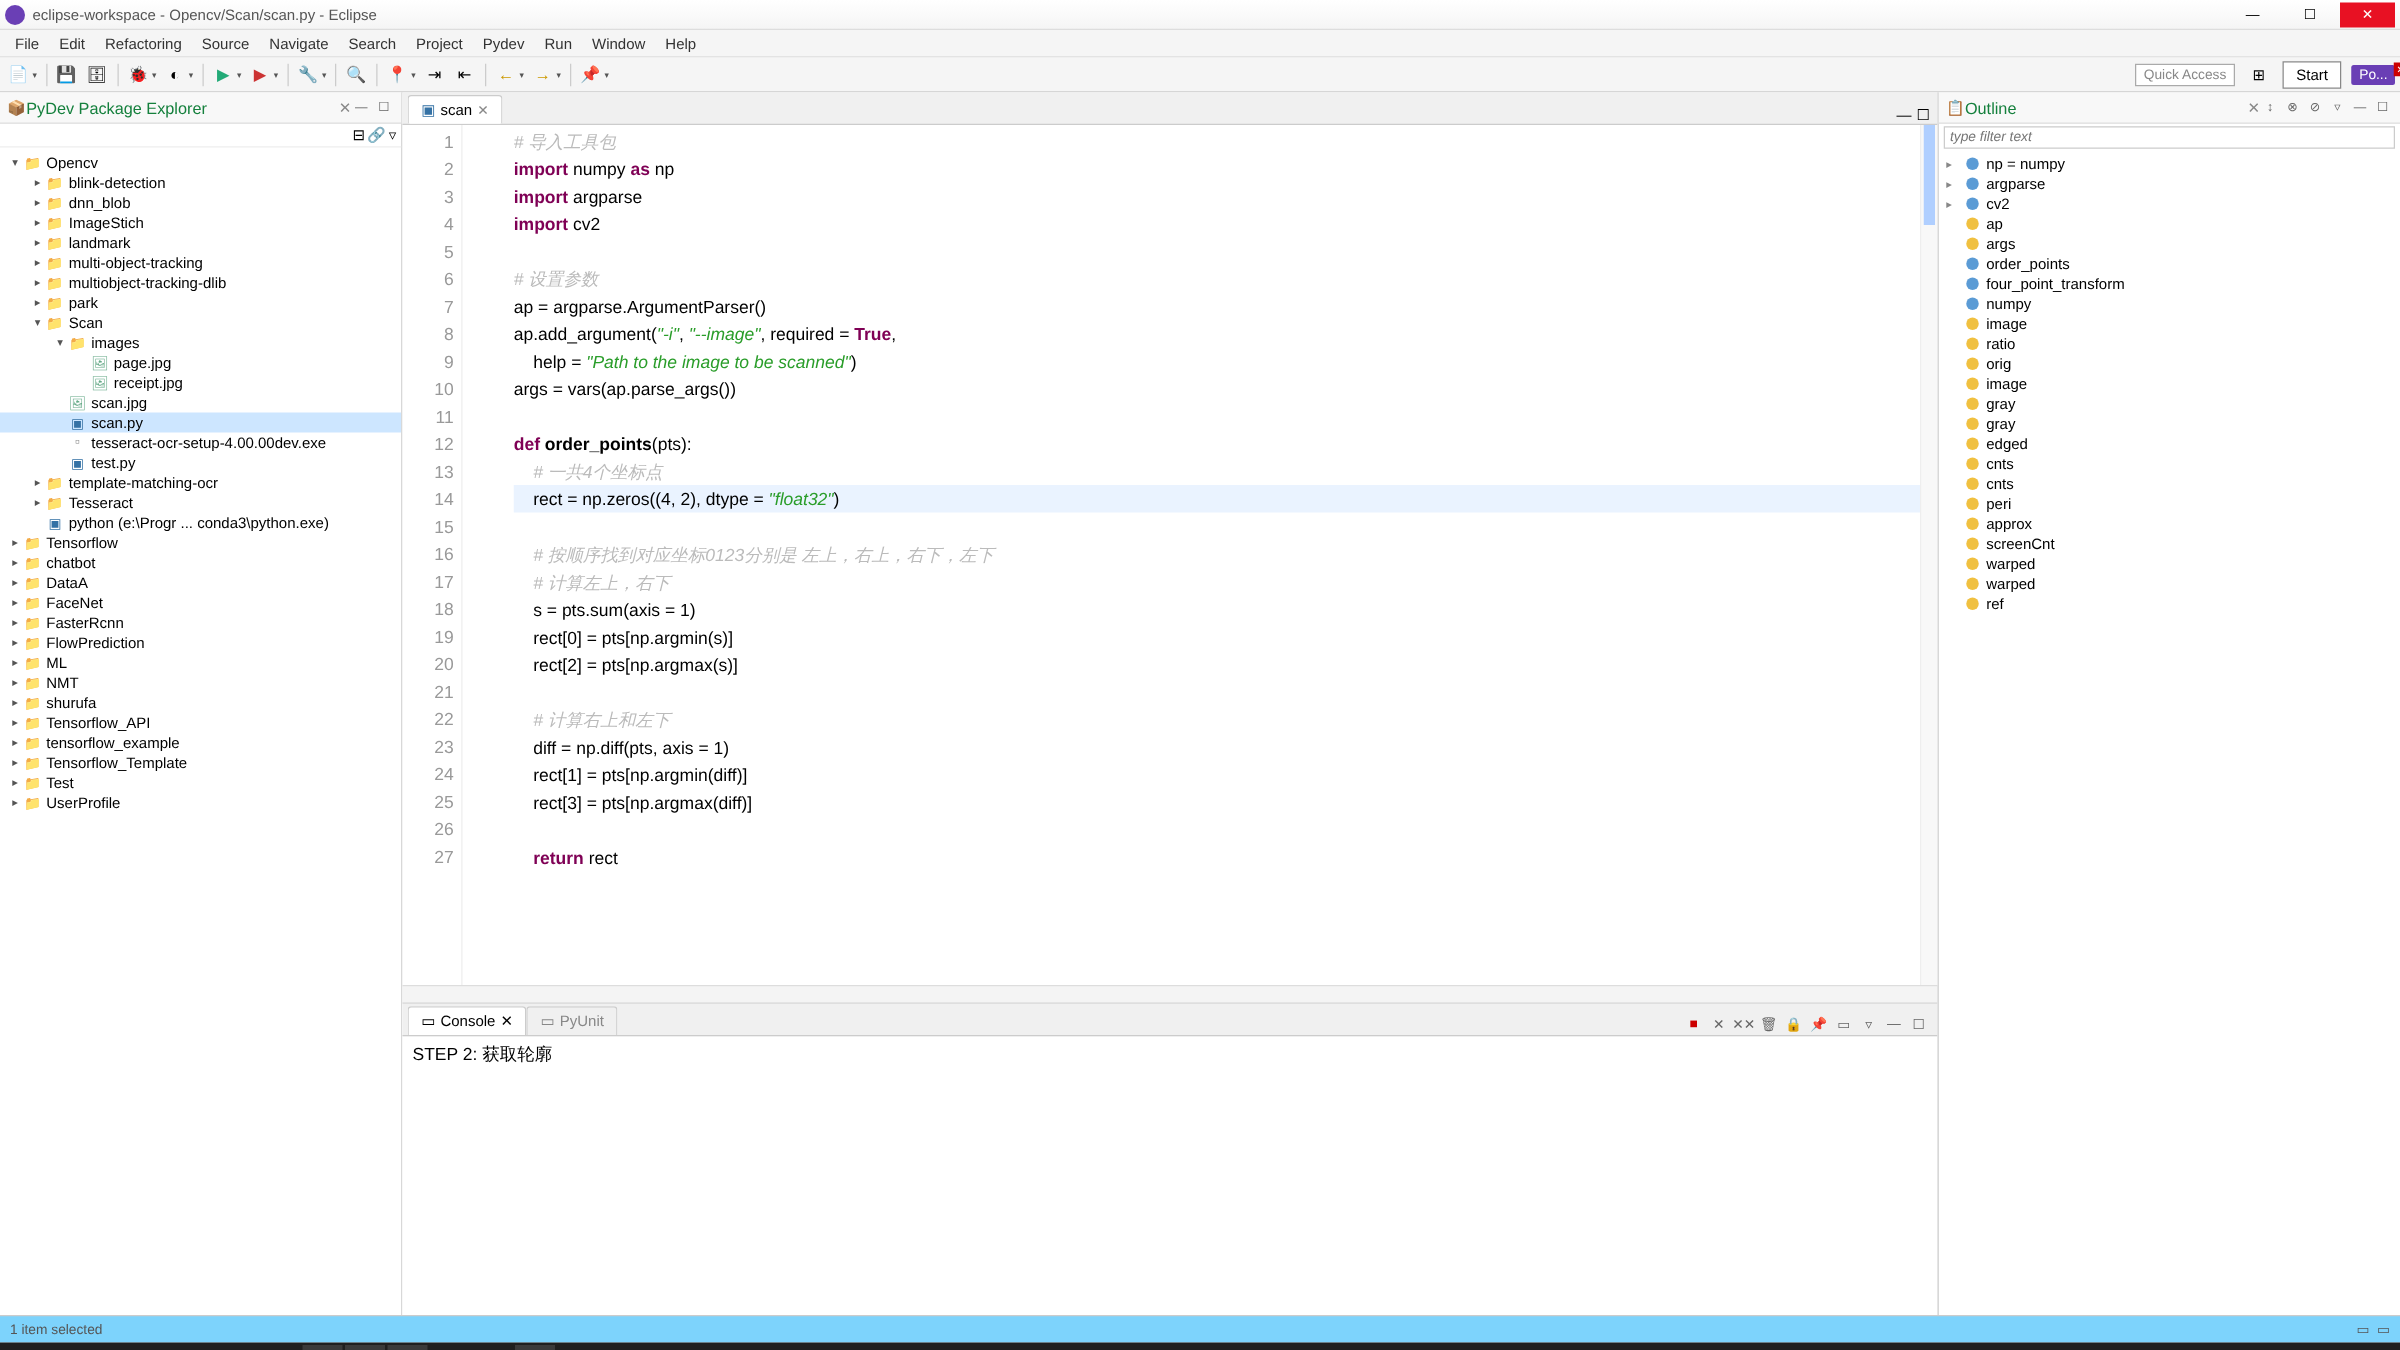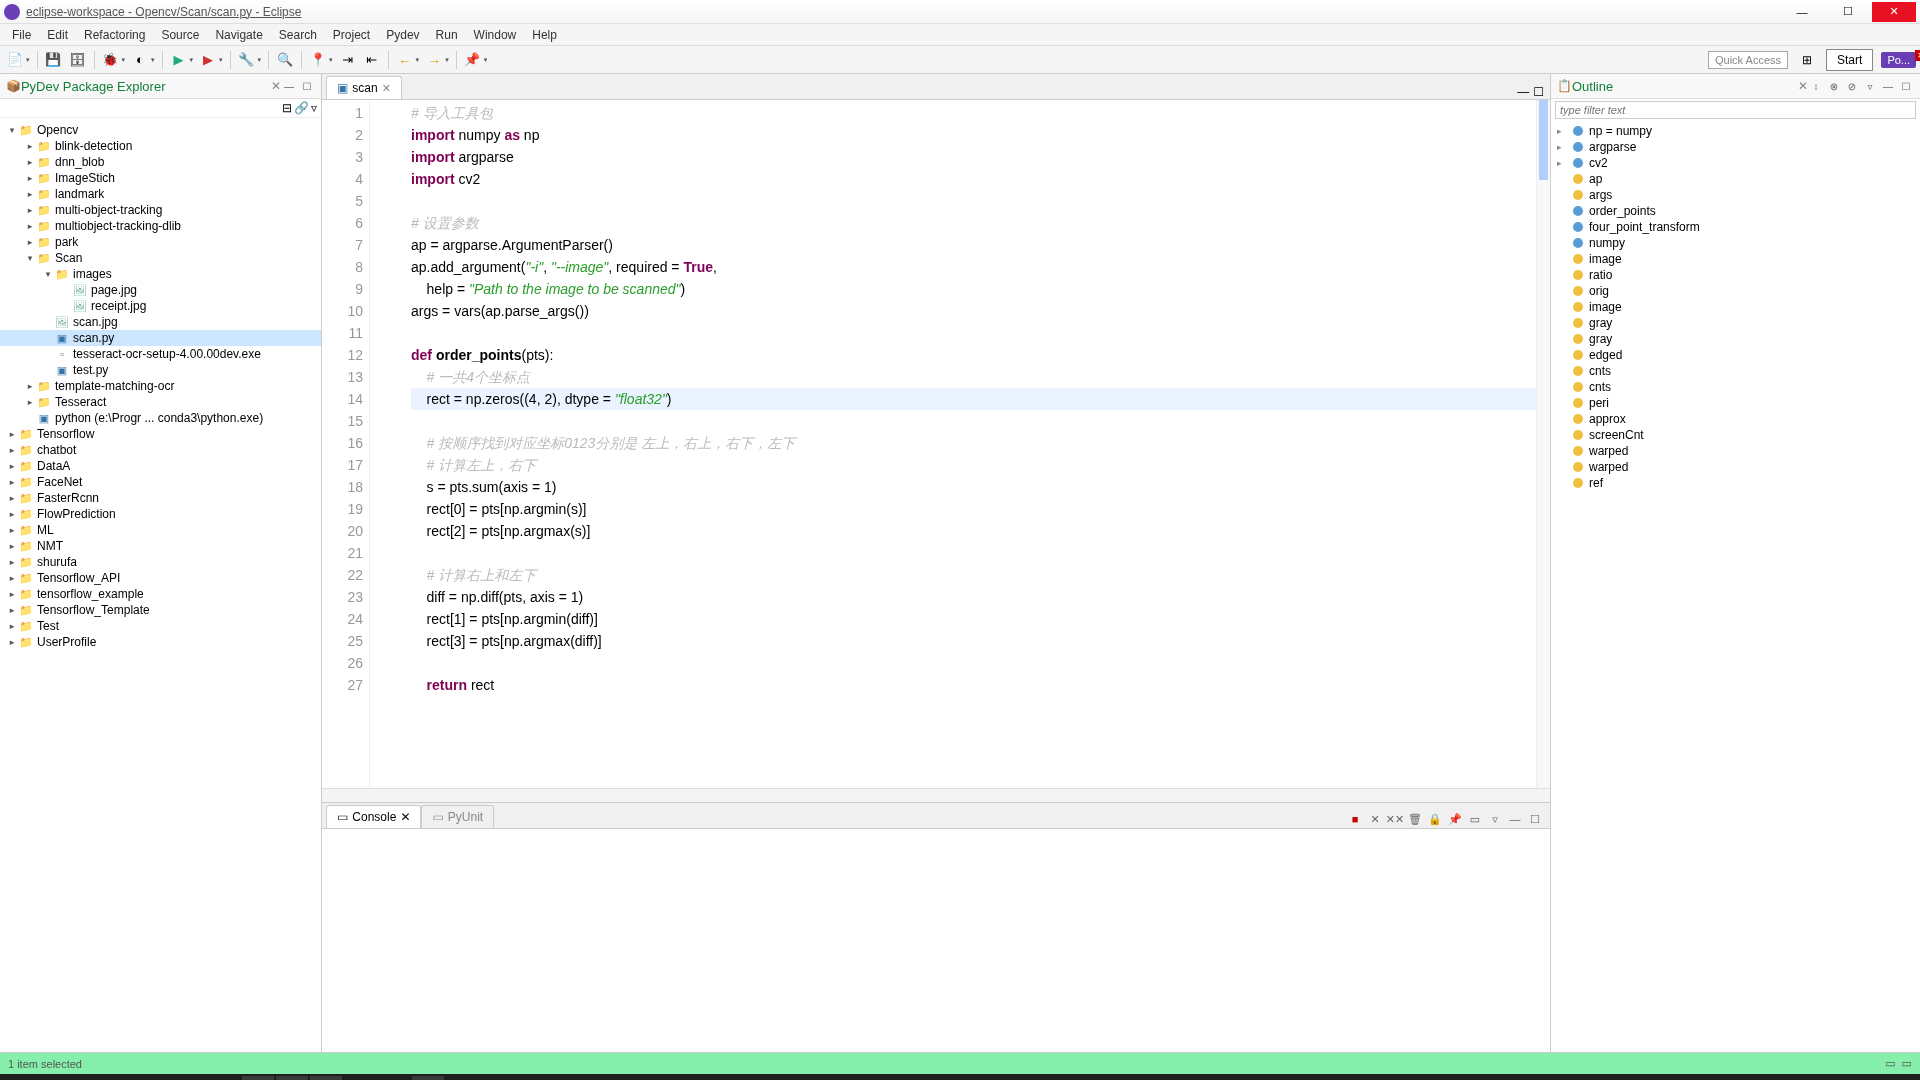--- a/index.html
+++ b/index.html
@@ -1,19 +1,19 @@
 <!DOCTYPE html>
 <html><head>
 <meta charset="utf-8">
 <style>
 * { margin: 0; padding: 0; box-sizing: border-box; font-family: "Segoe UI", Tahoma, sans-serif; }
 body { background: #f0f0f0; width: 1920px; height: 1080px; overflow: hidden; font-size: 12px; }
 .titlebar { height: 24px; background: linear-gradient(#fff,#f5f5f5); display: flex; align-items: center; padding: 0 4px; border-bottom: 1px solid #ddd; }
 .titlebar .icon { width: 16px; height: 16px; background: #6a3fb5; border-radius: 50%; margin-right: 6px; }
-.titlebar .title { flex: 1; color: #555; font-size: 12px; text-decoration: underline; }
+.titlebar .title { flex: 1; color: #555; font-size: 12px; }
 .win-controls { display: flex; gap: 2px; }
 .win-btn { width: 44px; height: 20px; display: flex; align-items: center; justify-content: center; color: #000; font-size: 11px; }
 .win-btn.close { background: #e81123; color: #fff; }
 .menubar { height: 22px; background: #f5f5f5; display: flex; align-items: center; padding: 0 4px; border-bottom: 1px solid #ddd; }
 .menu-item { padding: 2px 8px; color: #333; font-size: 12px; }
 .toolbar { height: 28px; background: #f5f5f5; display: flex; align-items: center; padding: 0 4px; border-bottom: 1px solid #ccc; gap: 2px; }
 .tbtn { width: 22px; height: 22px; border: 1px solid transparent; display: flex; align-items: center; justify-content: center; border-radius: 2px; }
 .tbtn .dot { font-size: 13px; }
 .drop-arrow { font-size: 7px; color: #555; margin-left: -2px; margin-right: 2px; }
 .sep { width: 1px; height: 18px; background: #ccc; margin: 0 3px; }
@@ -62,21 +62,21 @@
 .out-item .arrow { width:10px; font-size:9px; color:#888; }
 .bottom-panel { height: 250px; border-top: 1px solid #ccc; background: #fff; display:flex; flex-direction:column; }
 .console-tabs { height: 26px; display: flex; align-items: flex-end; background: #f0f0f0; padding-left: 4px; border-bottom: 1px solid #ccc; }
 .console-tab { padding: 4px 10px; background:#fff; border:1px solid #ccc; border-bottom:none; border-radius:3px 3px 0 0; display:flex; align-items:center; gap:4px; font-size:12px; }
 .console-tab.inactive { background:#f0f0f0; color:#888; }
 .console-tools { margin-left:auto; display:flex; gap:2px; padding:0 6px; }
 .console-tools .ctb { width:18px; height:18px; display:flex; align-items:center; justify-content:center; font-size:11px; color:#666; border:1px solid transparent; }
 .console-body { flex:1; font-family: Consolas, monospace; font-size: 14px; padding: 4px 8px; }
 .console-header { color: #888; font-size: 11px; font-family: Consolas, monospace; }
 .console-line { line-height: 20px; }
-.statusbar { height: 22px; background: #86efac; border-top: 1px solid #ccc; display:flex; align-items:center; padding:0 8px; font-size:11px; color:#555; }
+.statusbar { height: 22px; background: #7dd3fc; border-top: 1px solid #ccc; display:flex; align-items:center; padding:0 8px; font-size:11px; color:#555; }
 .taskbar { height: 28px; background: #1f1f1f; display:flex; align-items:center; padding:0 4px; gap:2px; }
 .task-item { width: 32px; height: 24px; display:flex; align-items:center; justify-content:center; color:#ddd; font-size:13px; }
 .task-item.active { background: #3a3a3a; border-bottom: 2px solid #76b9ed; }
 .task-right { margin-left:auto; display:flex; align-items:center; gap:8px; color:#ddd; font-size:11px; padding-right:8px; }
 .task-right .tray-icon { font-size:12px; }
 .view-toolbar { display:flex; gap:2px; padding:2px 4px; border-bottom:1px solid #eee; justify-content:flex-end; }
 .scroll-stub { height:14px; background:#f4f4f4; border-top:1px solid #ddd; }
 </style>
 </head>
 <body>
@@ -433,20 +433,21 @@
           <div class="ctb">🔒</div>
           <div class="ctb">📌</div>
           <div class="ctb">▭</div>
           <div class="ctb">▿</div>
           <div class="ctb">—</div>
           <div class="ctb">☐</div>
         </div>
       </div>
       <div class="console-body">
         <div id="console-lines">
+            <div class="console-line">STEP 2: 获取轮廓</div>
           </div>
       </div>
     </div>
   </div>
 
   <div class="right-panel">
     <div class="panel-header">
       <span>📋</span>
       <span class="panel-title">Outline</span>
       <span style="color:#888;">✕</span>

